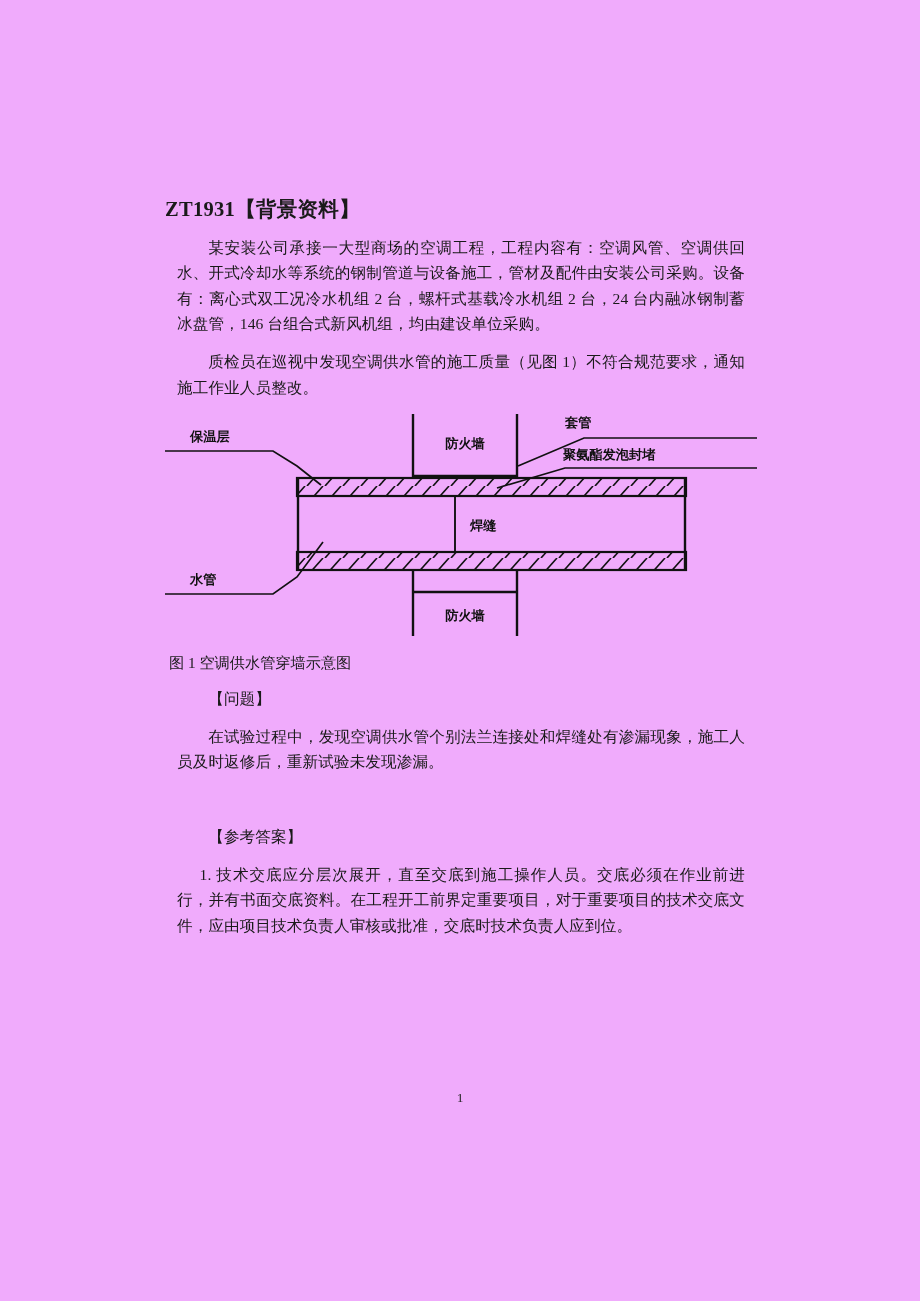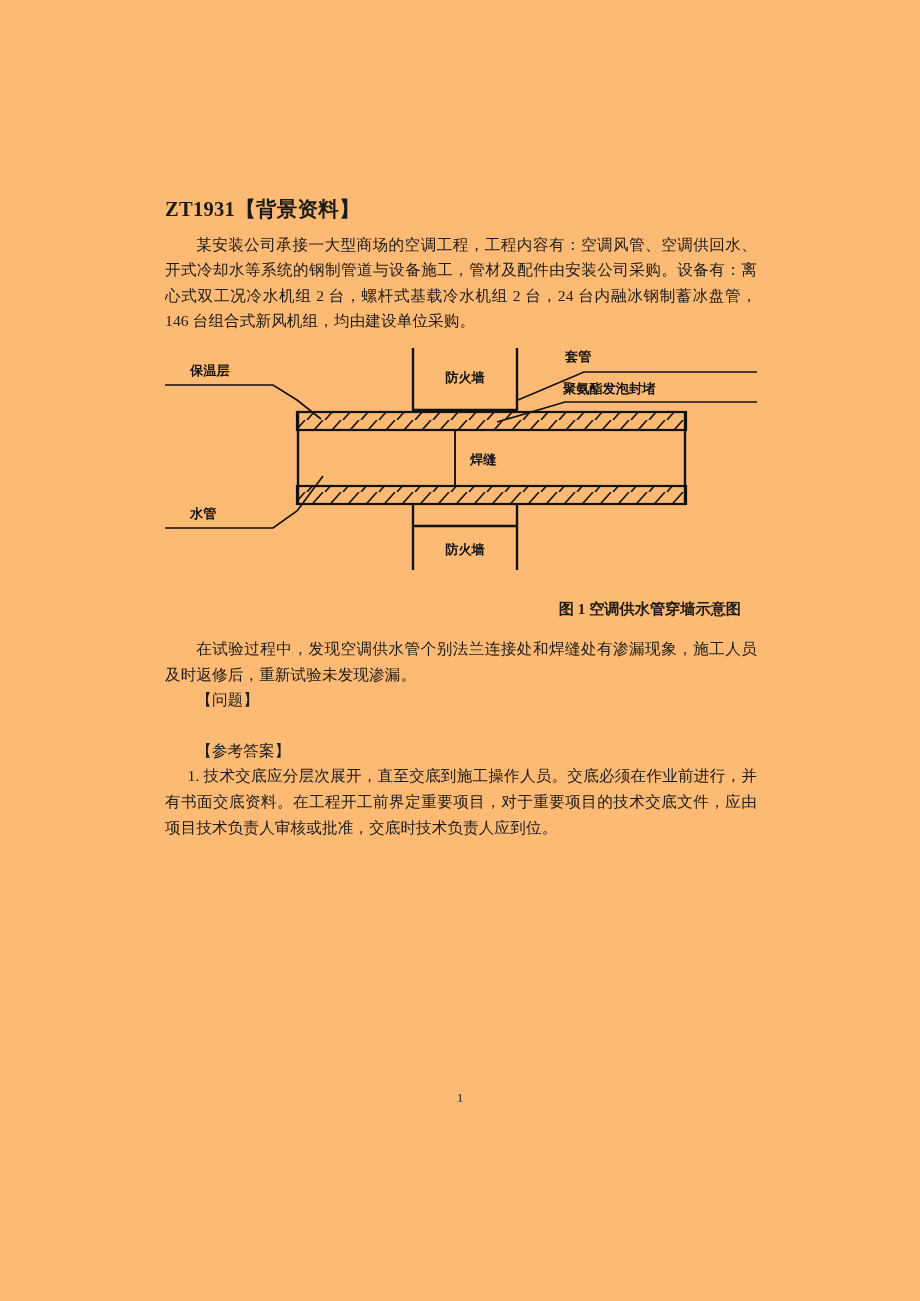--- a/index.html
+++ b/index.html
@@ -13,38 +13,38 @@
     position: relative;
     font-family: "Liberation Serif", "DejaVu Serif", serif;
     color: #1a1a1a;
     overflow: hidden;
   }
   .page {
     position: absolute;
     left: 0; top: 0;
     width: 920px;
     height: 1301px;
-    background: #fdba74;
+    background: #f0abfc;
   }
   .content {
     position: absolute;
     left: 165px;
     top: 196px;
     width: 592px;
   }
   .doc-title {
     font-size: 20.5px;
     font-weight: 600;
     letter-spacing: 0.3px;
     margin: 0 0 9px 0;
     line-height: 1.3;
     font-family: "Liberation Serif", "DejaVu Serif", serif;
   }
   p.para {
-    margin: 0;
+    margin: 12px;
     font-size: 15.6px;
     line-height: 25.6px;
     text-align: justify;
     text-justify: inter-character;
     text-indent: 2em;
     letter-spacing: 0.1px;
   }
   p.indent1 {
     text-indent: 1.45em;
   }
@@ -52,26 +52,25 @@
 
   
   .figure-wrap {
     position: relative;
     width: 592px;
     height: 232px;
     margin-top: 14px;
   }
   .figure-svg { display: block; }
   .fig-caption {
-    margin: 16px;
-    text-align: right;
+    margin: 4px;
+    text-align: left;
     font-size: 15.2px;
     line-height: 22px;
     padding-top: 2px;
-    font-weight: bold;
   }
   .page-number {
     position: absolute;
     left: 0;
     top: 1090px;
     width: 920px;
     text-align: center;
     font-size: 13.5px;
     color: #2a2a2a;
   }
@@ -85,20 +84,21 @@
 </head>
 <body>
 
 <div class="page">
 
   <div class="content">
 
     <h1 class="doc-title">ZT1931【背景资料】</h1>
 
     <p class="para">某安装公司承接一大型商场的空调工程，工程内容有：空调风管、空调供回水、开式冷却水等系统的钢制管道与设备施工，管材及配件由安装公司采购。设备有：离心式双工况冷水机组 2 台，螺杆式基载冷水机组 2 台，24 台内融冰钢制蓄冰盘管，146 台组合式新风机组，均由建设单位采购。</p>
+    <p class="para">质检员在巡视中发现空调供水管的施工质量（见图 1）不符合规范要求，通知施工作业人员整改。</p>
 
     <div class="figure-wrap">
       <svg class="figure-svg" width="592" height="232" viewBox="0 0 592 232" xmlns="http://www.w3.org/2000/svg">
 
         <defs>
           <pattern id="hatchTop" width="18" height="18" patternUnits="userSpaceOnUse">
             <path d="M -2 18 L 14 0" stroke="#111" stroke-width="1.6" fill="none"></path>
             <path d="M 16 18 L 32 0" stroke="#111" stroke-width="1.6" fill="none"></path>
           </pattern>
           <pattern id="hatchBot" width="18" height="18" patternUnits="userSpaceOnUse">
@@ -159,23 +159,23 @@
           <line x1="352" y1="156" x2="352" y2="222" stroke="#111" stroke-width="2.4"></line>
           <line x1="247" y1="178" x2="353" y2="178" stroke="#111" stroke-width="2.4"></line>
           <text class="cjk-label" x="300" y="206" text-anchor="middle">防火墙</text>
         </g>
 
       </svg>
     </div>
 
     <p class="fig-caption">图 1 空调供水管穿墙示意图</p>
 
+    <p class="para">【问题】</p>
+
     <p class="para">在试验过程中，发现空调供水管个别法兰连接处和焊缝处有渗漏现象，施工人员及时返修后，重新试验未发现渗漏。</p>
-
-    <p class="para">【问题】</p>
 
     <div class="blankline"></div>
 
     <p class="para">【参考答案】</p>
     <p class="para indent1">1. 技术交底应分层次展开，直至交底到施工操作人员。交底必须在作业前进行，并有书面交底资料。在工程开工前界定重要项目，对于重要项目的技术交底文件，应由项目技术负责人审核或批准，交底时技术负责人应到位。</p>
 
   </div>
 
   <div class="page-number">1</div>
 

